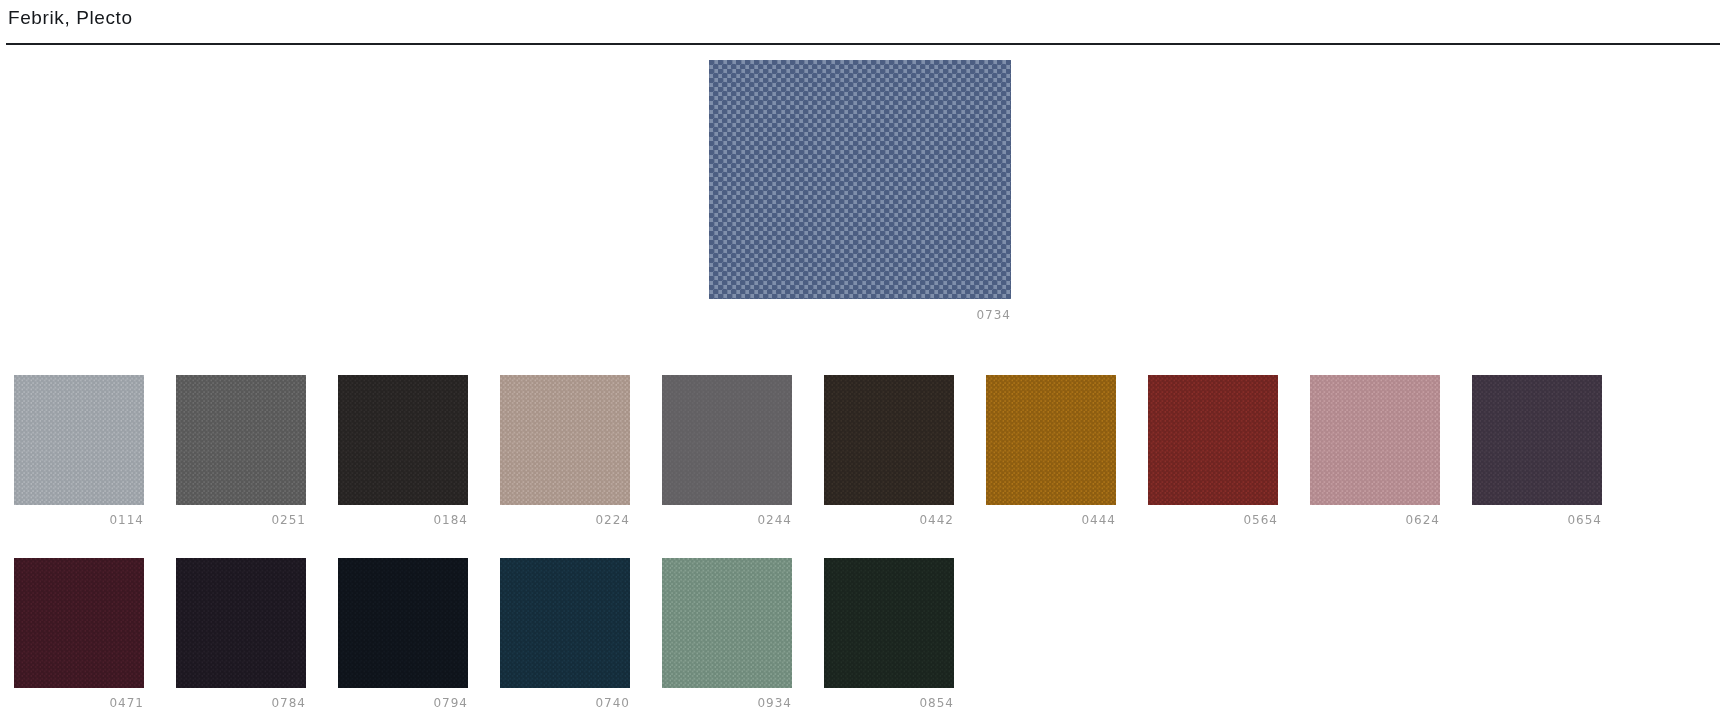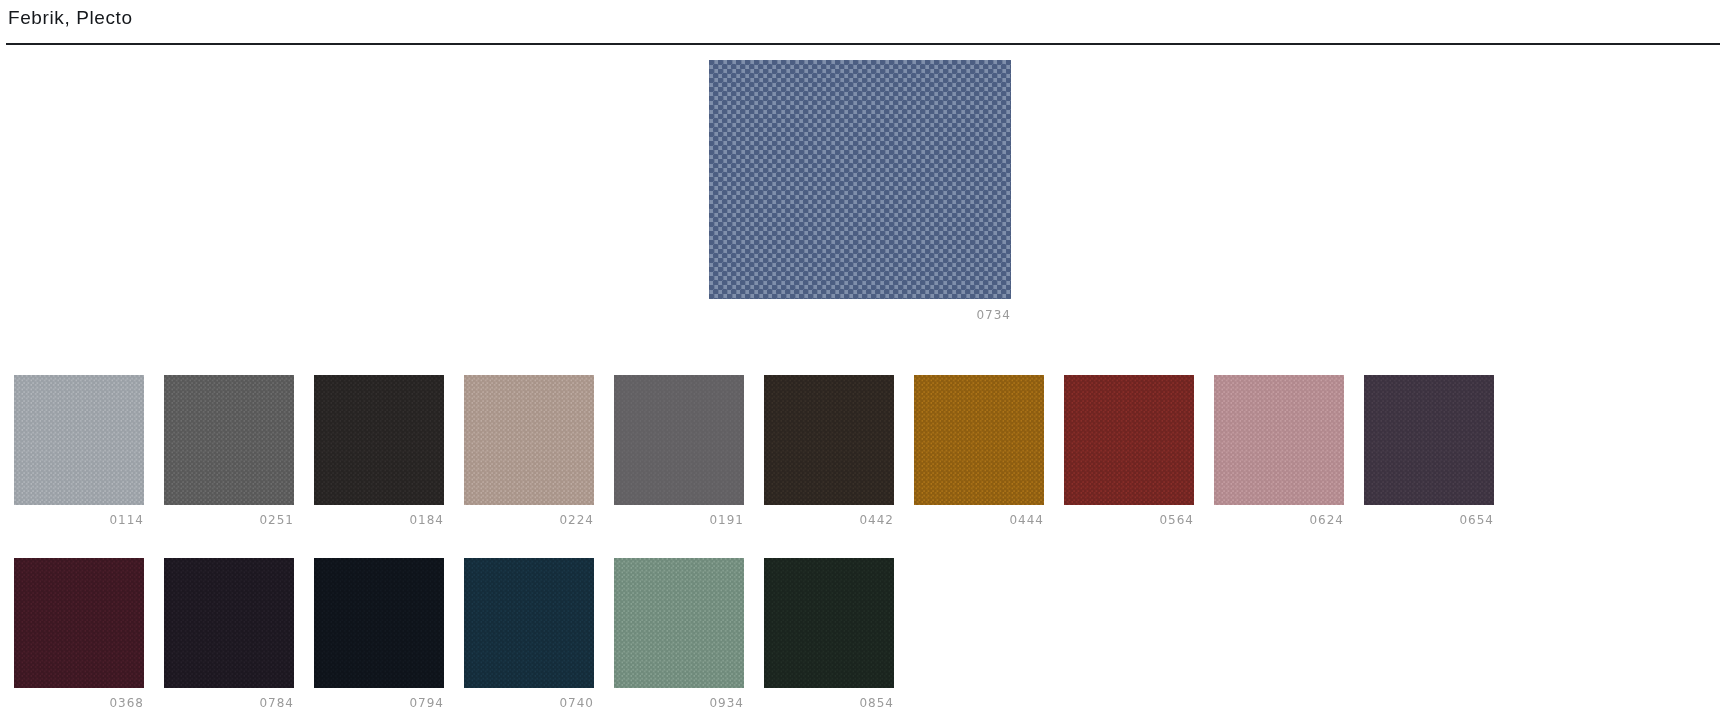--- a/index.html
+++ b/index.html
@@ -78,21 +78,21 @@
   .hero-caption {
     margin-top: 9px;
     width: 302px;
   }
 
   
   .row {
     position: absolute;
     left: 14px;
     display: flex;
-    gap: 20px;
+    gap: 32px;
   }
   .cell { width: 130px; }
   .cell .swatch { width: 130px; height: 130px; }
   .cell .caption { margin-top: 8px; width: 130px; }
 
   #row1 { top: 375px; }
   #row2 { top: 558px; }
 </style>
 </head>
 <body>
@@ -121,21 +121,21 @@
       <div class="cell">
         <div class="swatch" style="background-color: rgb(51, 47, 46); background-image: radial-gradient(circle at 1.125px 1.125px, rgb(38, 35, 34) 1.35px, transparent 1.95px), radial-gradient(circle at 3.375px 3.375px, rgb(38, 35, 34) 1.35px, transparent 1.95px), repeating-linear-gradient(90deg, rgb(45, 42, 41) 0px, rgb(45, 42, 41) 1px, transparent 1px, transparent 2.25px); background-size: 4.5px 4.5px, 4.5px 4.5px, 4.5px 4.5px;"></div>
         <div class="caption">0184</div>
       </div>
       <div class="cell">
         <div class="swatch" style="background-color: rgb(191, 173, 164); background-image: radial-gradient(circle at 1.125px 1.125px, rgb(168, 148, 137) 1.35px, transparent 1.95px), radial-gradient(circle at 3.375px 3.375px, rgb(168, 148, 137) 1.35px, transparent 1.95px), repeating-linear-gradient(90deg, rgb(181, 162, 152) 0px, rgb(181, 162, 152) 1px, transparent 1px, transparent 2.25px); background-size: 4.5px 4.5px, 4.5px 4.5px, 4.5px 4.5px;"></div>
         <div class="caption">0224</div>
       </div>
       <div class="cell">
         <div class="swatch" style="background-color: rgb(107, 105, 108); background-image: radial-gradient(circle at 1.125px 1.125px, rgb(98, 96, 99) 1.35px, transparent 1.95px), radial-gradient(circle at 3.375px 3.375px, rgb(98, 96, 99) 1.35px, transparent 1.95px), repeating-linear-gradient(90deg, rgb(102, 100, 103) 0px, rgb(102, 100, 103) 1px, transparent 1px, transparent 2.25px); background-size: 4.5px 4.5px, 4.5px 4.5px, 4.5px 4.5px;"></div>
-        <div class="caption">0191</div>
+        <div class="caption">0244</div>
       </div>
       <div class="cell">
         <div class="swatch" style="background-color: rgb(58, 49, 41); background-image: radial-gradient(circle at 1.125px 1.125px, rgb(44, 37, 32) 1.35px, transparent 1.95px), radial-gradient(circle at 3.375px 3.375px, rgb(44, 37, 32) 1.35px, transparent 1.95px), repeating-linear-gradient(90deg, rgb(52, 44, 37) 0px, rgb(52, 44, 37) 1px, transparent 1px, transparent 2.25px); background-size: 4.5px 4.5px, 4.5px 4.5px, 4.5px 4.5px;"></div>
         <div class="caption">0442</div>
       </div>
       <div class="cell">
         <div class="swatch" style="background-color: rgb(176, 118, 24); background-image: radial-gradient(circle at 1.125px 1.125px, rgb(141, 93, 16) 1.35px, transparent 1.95px), radial-gradient(circle at 3.375px 3.375px, rgb(141, 93, 16) 1.35px, transparent 1.95px), repeating-linear-gradient(90deg, rgb(160, 107, 21) 0px, rgb(160, 107, 21) 1px, transparent 1px, transparent 2.25px); background-size: 4.5px 4.5px, 4.5px 4.5px, 4.5px 4.5px;"></div>
         <div class="caption">0444</div>
       </div>
       <div class="cell">
@@ -147,21 +147,21 @@
         <div class="caption">0624</div>
       </div>
       <div class="cell">
         <div class="swatch" style="background-color: rgb(75, 63, 77); background-image: radial-gradient(circle at 1.125px 1.125px, rgb(60, 50, 64) 1.35px, transparent 1.95px), radial-gradient(circle at 3.375px 3.375px, rgb(60, 50, 64) 1.35px, transparent 1.95px), repeating-linear-gradient(90deg, rgb(68, 58, 71) 0px, rgb(68, 58, 71) 1px, transparent 1px, transparent 2.25px); background-size: 4.5px 4.5px, 4.5px 4.5px, 4.5px 4.5px;"></div>
         <div class="caption">0654</div>
       </div>
     </div>
   <div class="row" id="row2">
       <div class="cell">
         <div class="swatch" style="background-color: rgb(77, 31, 44); background-image: radial-gradient(circle at 1.125px 1.125px, rgb(60, 23, 34) 1.35px, transparent 1.95px), radial-gradient(circle at 3.375px 3.375px, rgb(60, 23, 34) 1.35px, transparent 1.95px), repeating-linear-gradient(90deg, rgb(69, 27, 39) 0px, rgb(69, 27, 39) 1px, transparent 1px, transparent 2.25px); background-size: 4.5px 4.5px, 4.5px 4.5px, 4.5px 4.5px;"></div>
-        <div class="caption">0368</div>
+        <div class="caption">0471</div>
       </div>
       <div class="cell">
         <div class="swatch" style="background-color: rgb(39, 33, 43); background-image: radial-gradient(circle at 1.125px 1.125px, rgb(28, 23, 32) 1.35px, transparent 1.95px), radial-gradient(circle at 3.375px 3.375px, rgb(28, 23, 32) 1.35px, transparent 1.95px), repeating-linear-gradient(90deg, rgb(34, 28, 38) 0px, rgb(34, 28, 38) 1px, transparent 1px, transparent 2.25px); background-size: 4.5px 4.5px, 4.5px 4.5px, 4.5px 4.5px;"></div>
         <div class="caption">0784</div>
       </div>
       <div class="cell">
         <div class="swatch" style="background-color: rgb(20, 26, 34); background-image: radial-gradient(circle at 1.125px 1.125px, rgb(14, 19, 26) 1.35px, transparent 1.95px), radial-gradient(circle at 3.375px 3.375px, rgb(14, 19, 26) 1.35px, transparent 1.95px), repeating-linear-gradient(90deg, rgb(17, 22, 30) 0px, rgb(17, 22, 30) 1px, transparent 1px, transparent 2.25px); background-size: 4.5px 4.5px, 4.5px 4.5px, 4.5px 4.5px;"></div>
         <div class="caption">0794</div>
       </div>
       <div class="cell">

